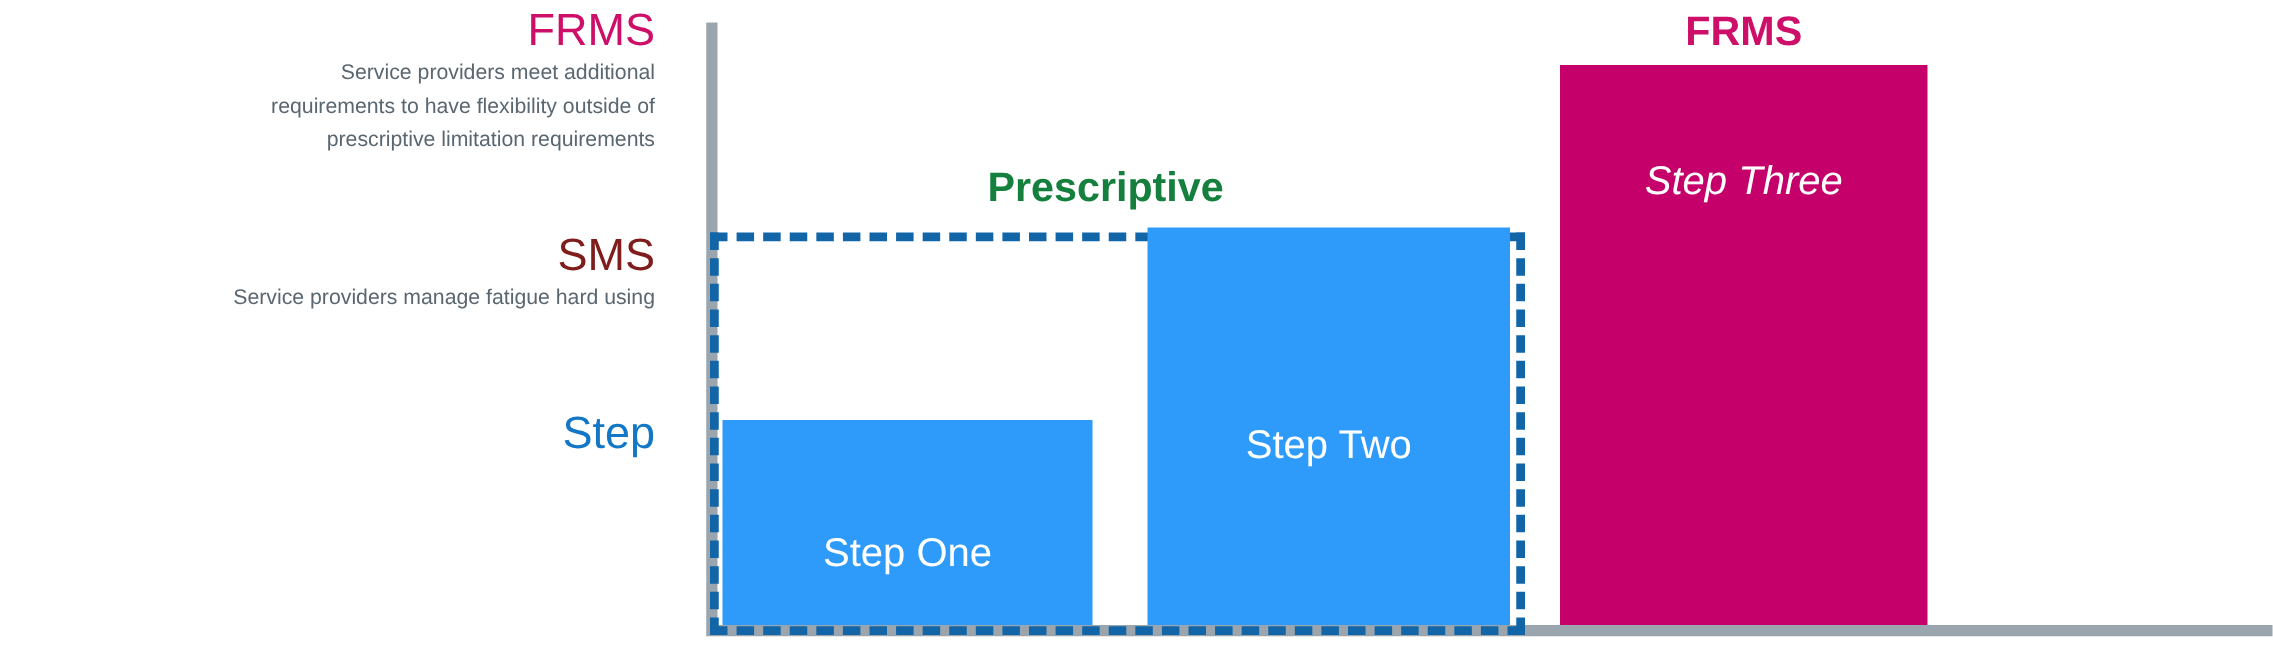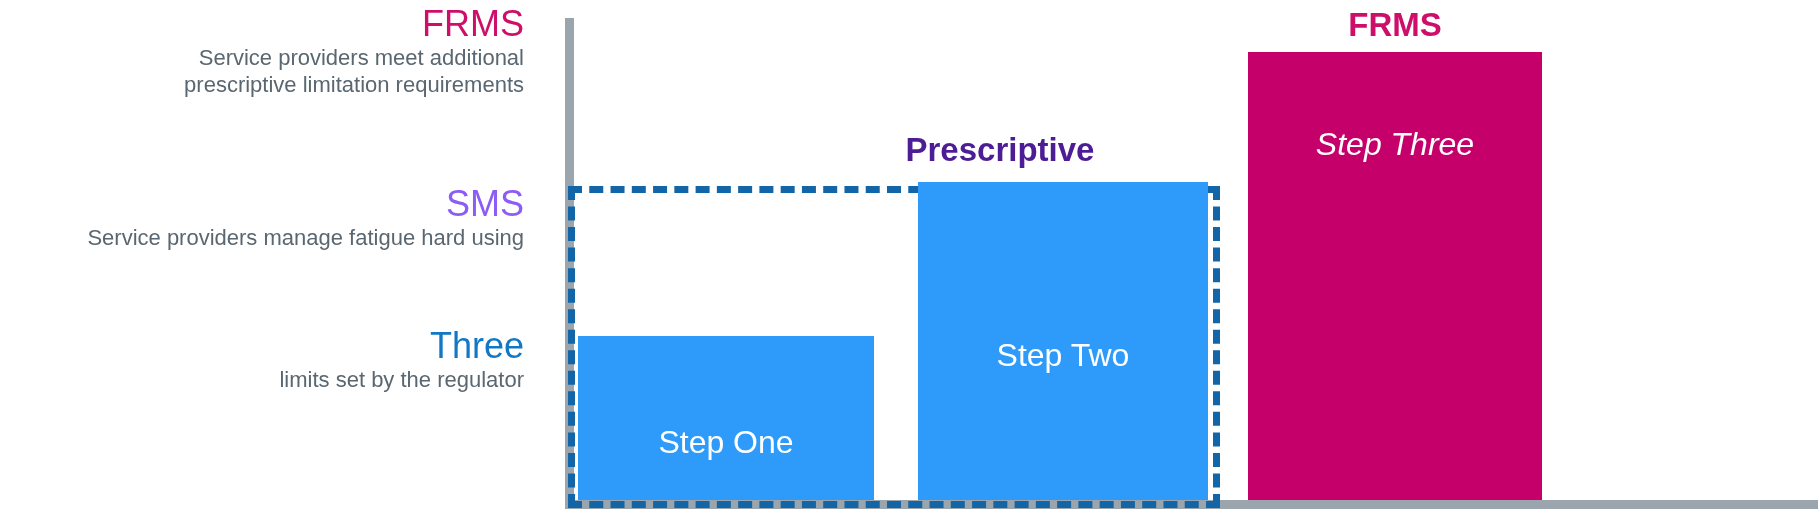--- a/index.html
+++ b/index.html
@@ -35,25 +35,25 @@
     text-align: right;
   }
   .level-heading {
     font-size: 36px;
     line-height: 40px;
     font-weight: 400;
     letter-spacing: 0px;
     white-space: nowrap;
   }
   .level-heading.frms { color: #CE0F69; }
-  .level-heading.sms  { color: #8b5cf6; }
+  .level-heading.sms  { color: #7f1d1d; }
   .level-heading.basic{ color: #1277C4; }
 
   .level-body {
-    font-size: 22px;
+    font-size: 17px;
     line-height: 27px;
     color: #5A6771;
     font-weight: 400;
   }
   .level-body div { white-space: nowrap; }
 
   #block-frms  { top: 4px; }
   #block-sms   { top: 184px; }
   #block-basic { top: 326px; }
 
@@ -93,24 +93,24 @@
     height: 322px;
     border: 7px dashed #1266A8;
     box-sizing: border-box;
     background: transparent;
   }
   .prescriptive-label {
     position: absolute;
     left: 230px;
     top: 131px;
     width: 420px;
-    text-align: center;
+    text-align: left;
     font-size: 33px;
     font-weight: bold;
-    color: #4c1d95;
+    color: #15803d;
     white-space: nowrap;
   }
 
   
   .bar {
     position: absolute;
     bottom: 18px;
     display: flex;
     align-items: center;
     justify-content: center;
@@ -169,35 +169,35 @@
 <body>
 
 <div id="slide">
 
   <div class="left-col">
 
     <div class="level-block" id="block-frms">
       <div class="level-heading frms">FRMS</div>
       <div class="level-body">
         <div>Service providers  meet additional</div>
+        <div>requirements to have flexibility outside of</div>
         <div>prescriptive limitation requirements</div>
       </div>
     </div>
 
     <div class="level-block" id="block-sms">
       <div class="level-heading sms">SMS</div>
       <div class="level-body">
         <div>Service providers manage fatigue hard  using</div>
       </div>
     </div>
 
     <div class="level-block" id="block-basic">
-      <div class="level-heading basic">Three</div>
+      <div class="level-heading basic">Step</div>
       <div class="level-body">
-        <div>limits set by the regulator</div>
       </div>
     </div>
 
   </div>
 
   <div class="chart">
 
     <div class="axis-y"></div>
     <div class="axis-x"></div>
 

